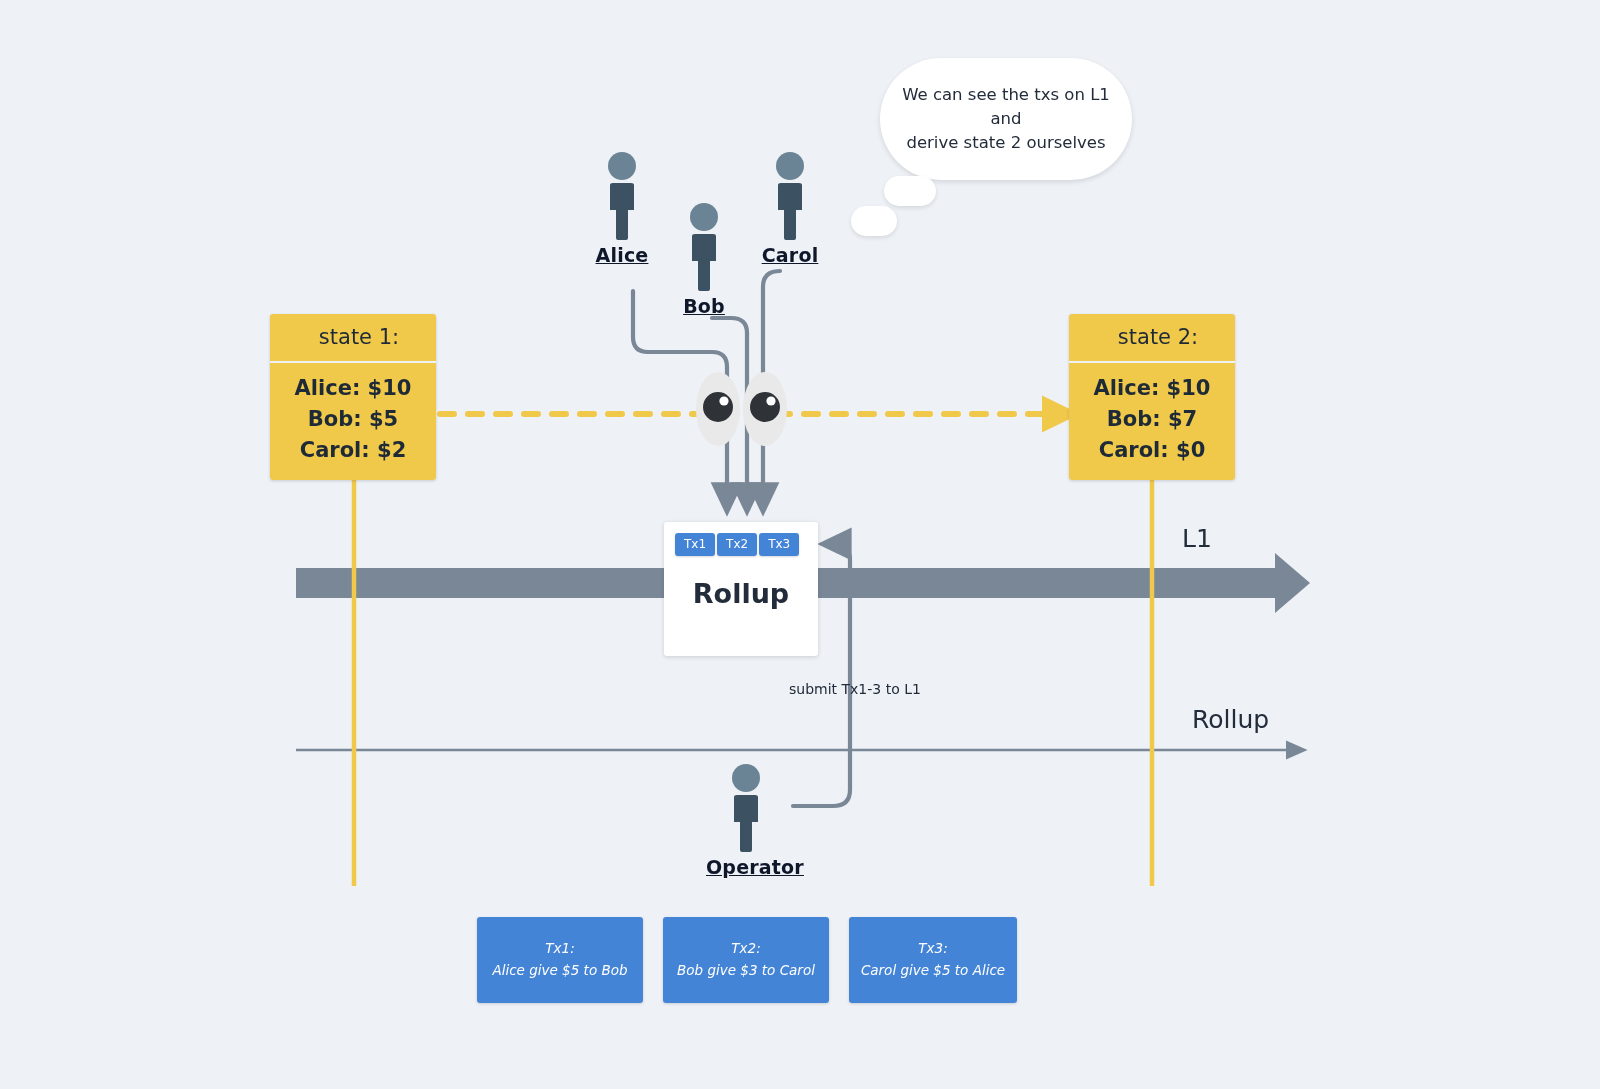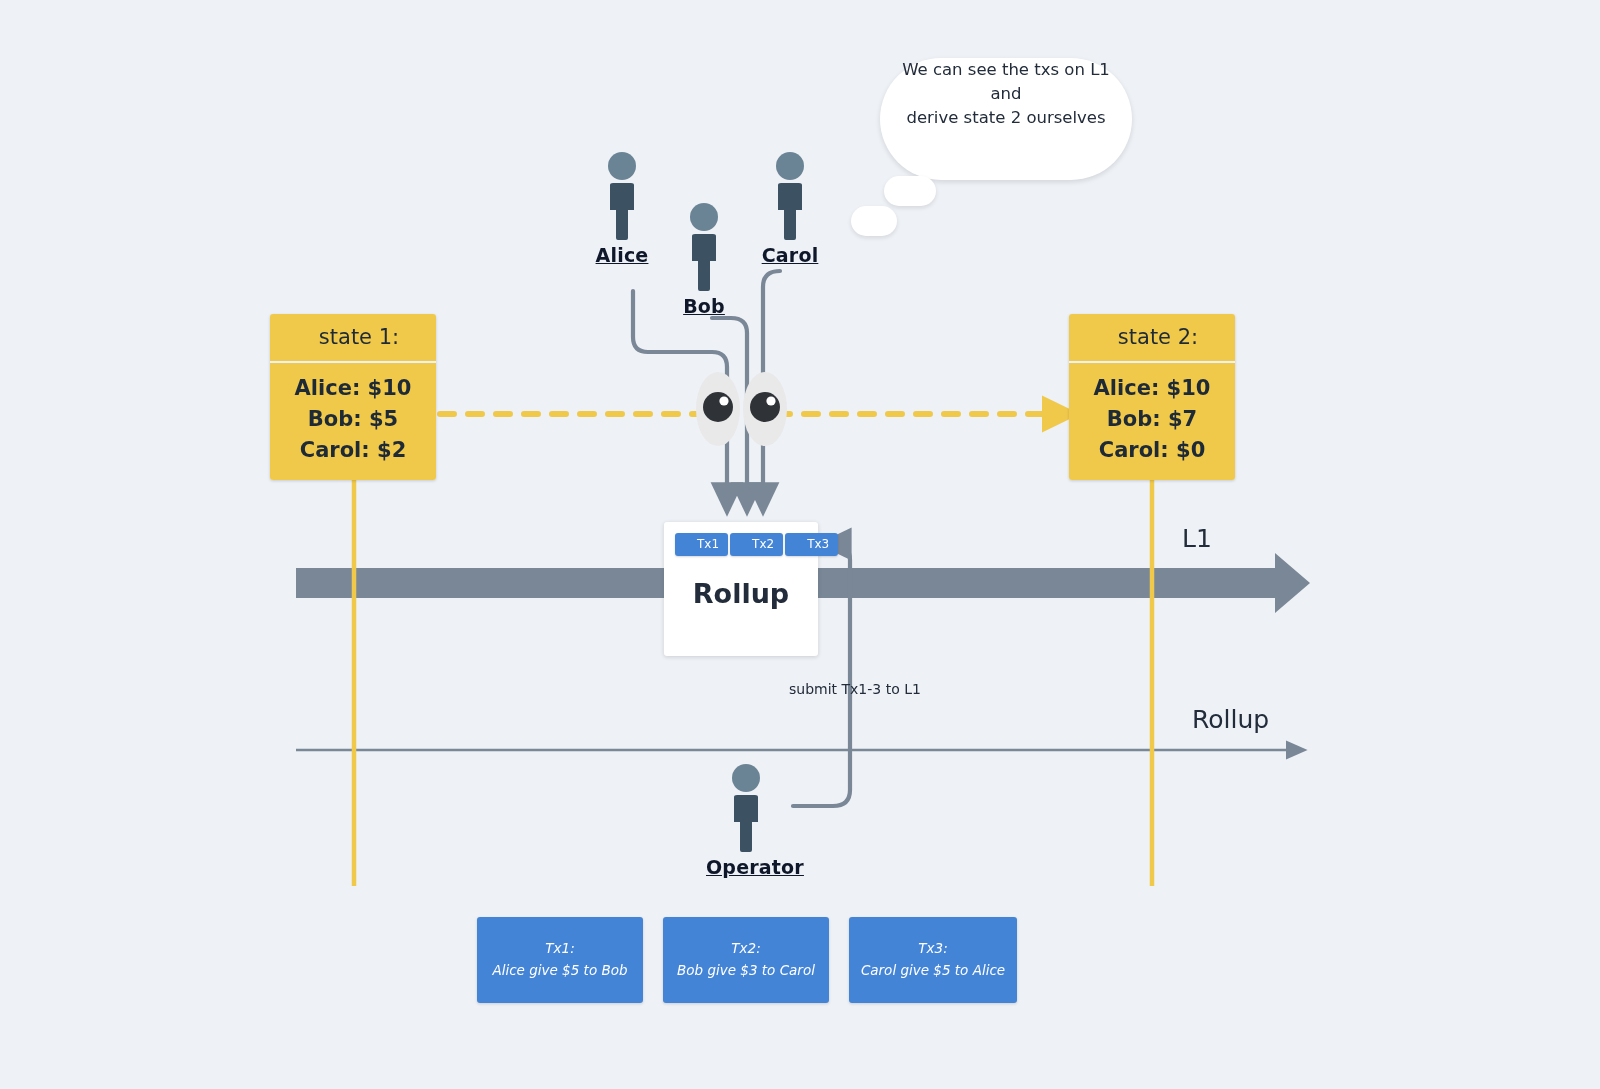--- a/index.html
+++ b/index.html
@@ -68,21 +68,21 @@
 
   
   .thought-main {
     position: absolute;
     left: 880px; top: 58px;
     width: 252px; height: 122px;
     background: #ffffff;
     border-radius: 62px;
     box-shadow: 0 2px 5px rgba(20,30,50,.13);
     display: flex;
-    align-items: flex-start;
+    align-items: center;
     justify-content: center;
     z-index: 8;
   }
   .thought-main .tt {
     font-size: 16.5px;
     color: #222c3a;
     text-align: center;
     line-height: 1.45;
     padding: 0 18px;
   }
@@ -119,21 +119,21 @@
     left: 11px; top: 11px;
     display: flex;
     gap: 2px;
     z-index: 7;
   }
   .tx-tag {
     background: #4484d6;
     color: #ffffff;
     font-size: 12px;
     border-radius: 3px;
-    padding: 4px 9px 5px 22px;
+    padding: 4px 9px 5px 9px;
     box-shadow: 0 1px 2px rgba(20,30,50,.18);
   }
 
   
   .tl-label {
     position: absolute;
     font-size: 25px;
     color: #222c3a;
     z-index: 5;
   }

